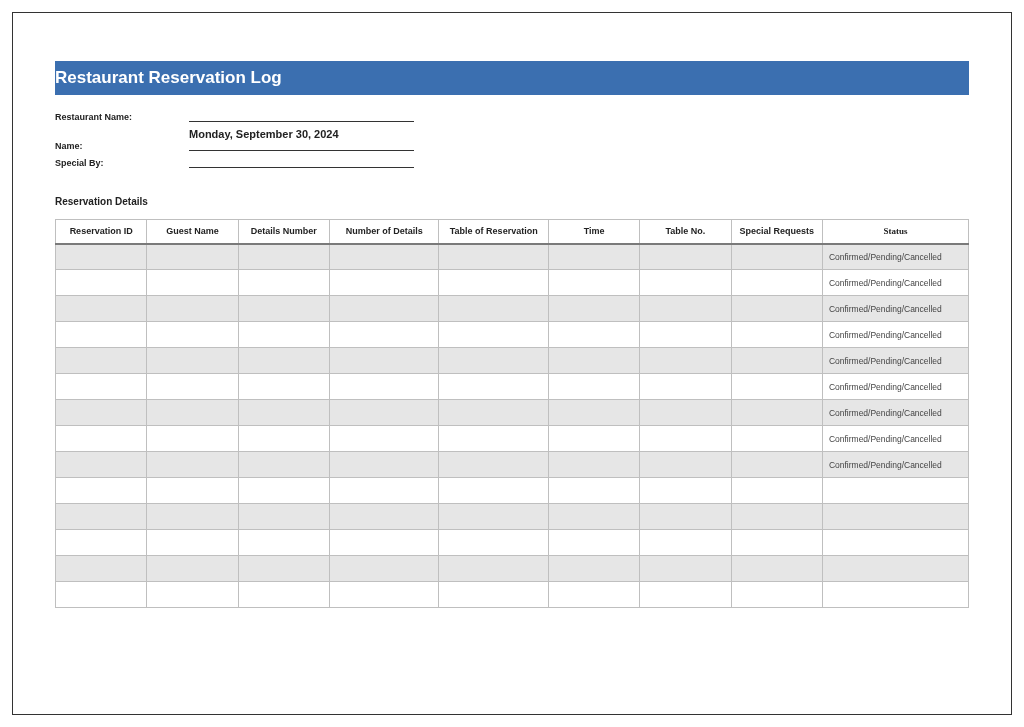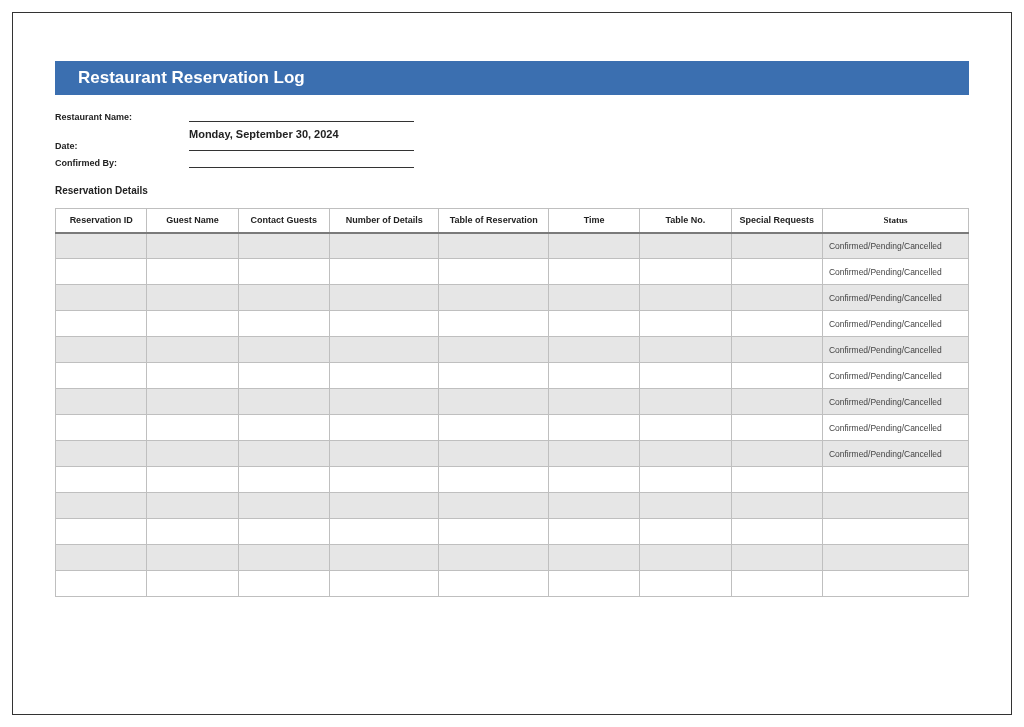--- a/index.html
+++ b/index.html
@@ -15,21 +15,21 @@
     height: 100%;
     border: 1px solid #333;
     padding: 48px 42px 20px 42px;
     position: relative;
   }
   .title-bar {
     background: #3b6fb0;
     color: #fff;
     font-size: 17px;
     font-weight: 600;
-    padding: 7px 23px;
+    padding: 7px 0;
   }
   .meta {
     margin-top: 16px;
     font-size: 9px;
     font-weight: 700;
     color: #222;
   }
   .meta-row {
     display: flex;
     align-items: flex-end;
@@ -43,21 +43,21 @@
     width: 225px;
     border-bottom: 1px solid #333;
     font-weight: 700;
     font-size: 11px;
     padding-bottom: 10px;
   }
   .section-heading {
     font-size: 10px;
     font-weight: 700;
     color: #222;
-    margin-top: 17px;
+    margin-top: 28px;
     margin-bottom: 6px;
   }
   table {
     width: 100%;
     border-collapse: collapse;
     table-layout: fixed;
     margin-top: 12px;
   }
   thead th {
     background: #fff;
@@ -101,37 +101,37 @@
 <div class="page">
 
   <div class="title-bar">Restaurant Reservation Log</div>
 
   <div class="meta">
     <div class="meta-row">
       <div class="meta-label">Restaurant Name:</div>
       <div class="meta-field"></div>
     </div>
     <div class="meta-row">
-      <div class="meta-label">Date:</div>
+      <div class="meta-label">Name:</div>
       <div class="meta-field">Monday, September 30, 2024</div>
     </div>
     <div class="meta-row">
-      <div class="meta-label">Confirmed By:</div>
+      <div class="meta-label">Special By:</div>
       <div class="meta-field"></div>
     </div>
   </div>
 
   <div class="section-heading">Reservation Details</div>
 
   <table>
     <thead>
       <tr>
         <th class="col-id">Reservation ID</th>
         <th class="col-name">Guest Name</th>
-        <th class="col-contact">Contact Guests</th>
+        <th class="col-contact">Details Number</th>
         <th class="col-guests">Number of Details</th>
         <th class="col-date">Table of Reservation</th>
         <th class="col-time">Time</th>
         <th class="col-table">Table No.</th>
         <th class="col-req">Special Requests</th>
         <th class="col-status">Status</th>
       </tr>
     </thead>
     <tbody id="table-body">
         <tr>

